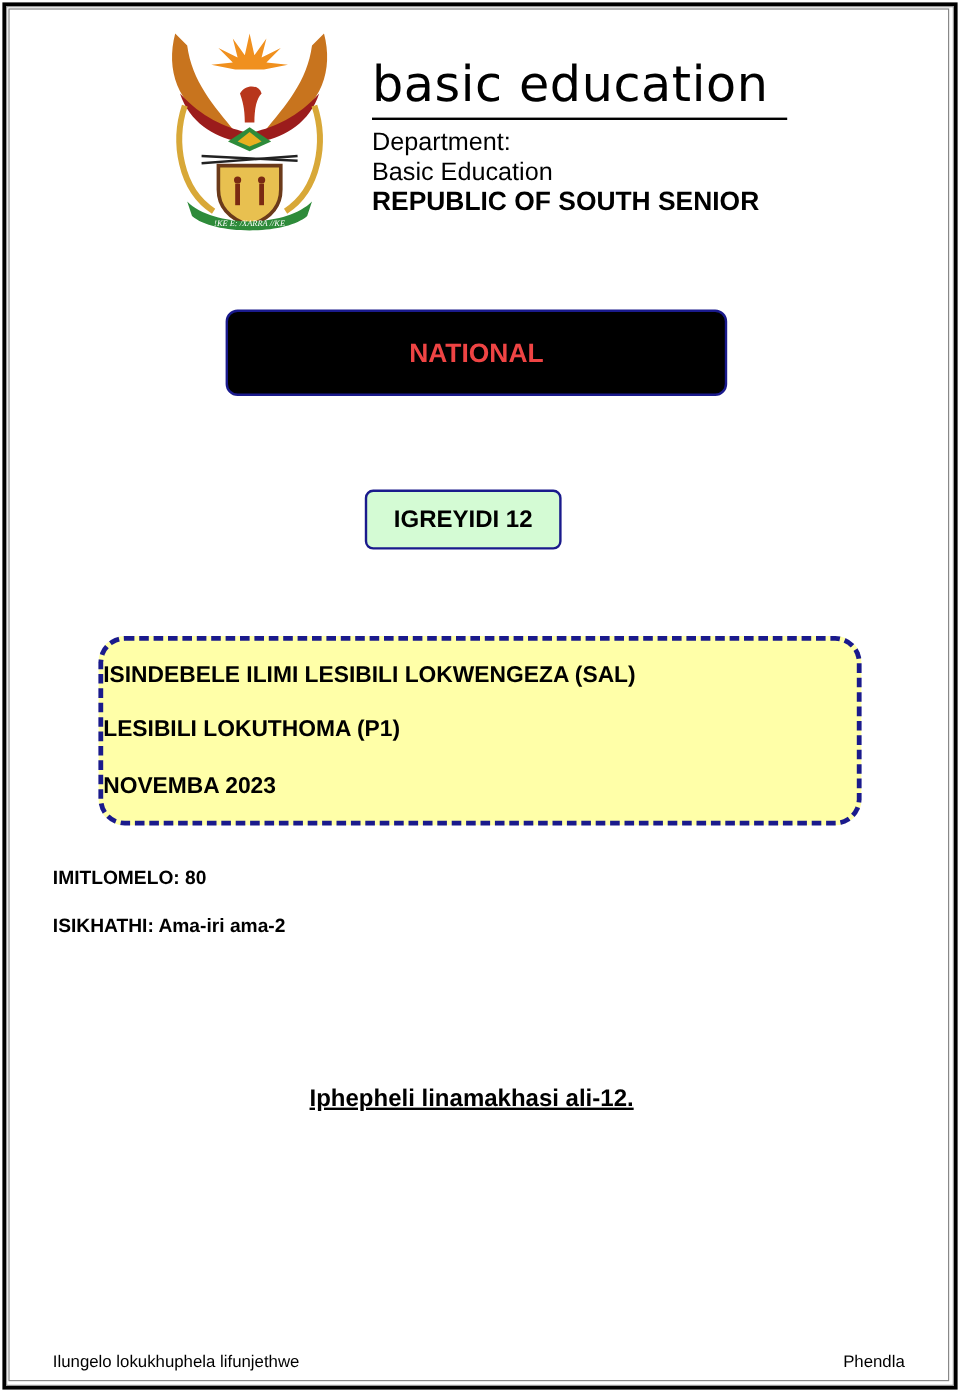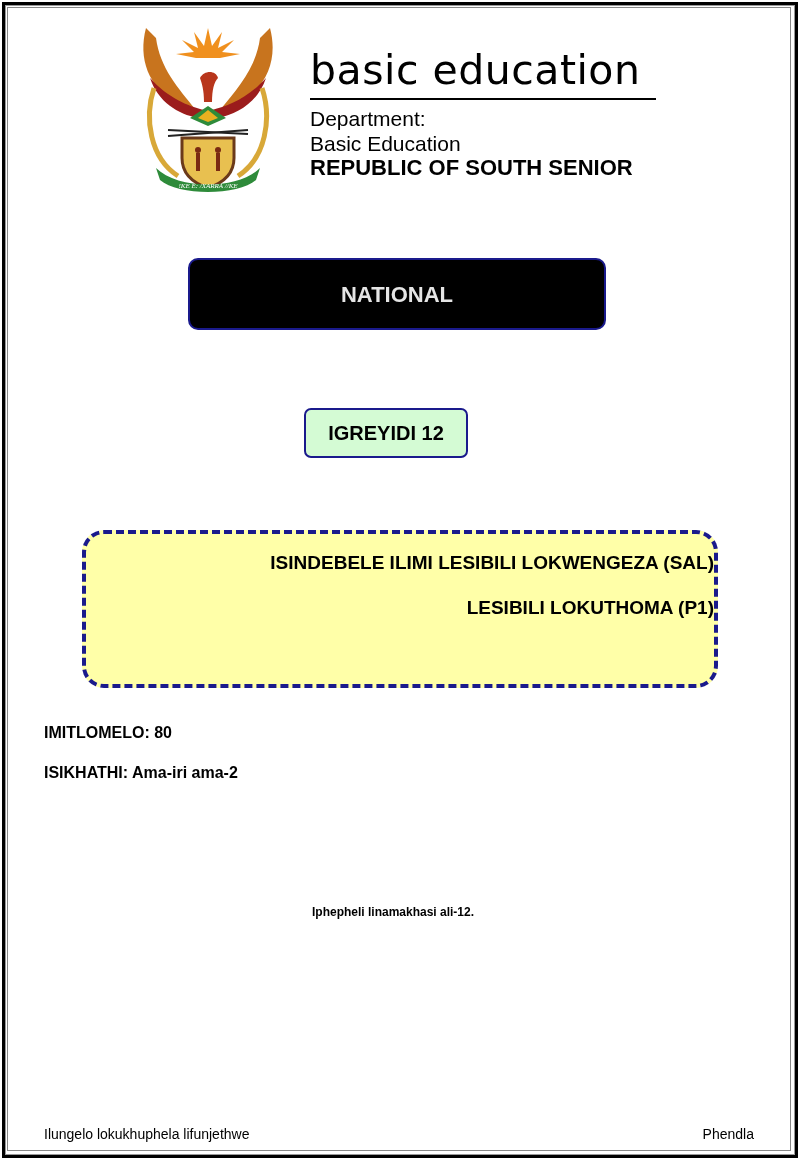--- a/index.html
+++ b/index.html
@@ -8,35 +8,35 @@
   .page-border-inner { position:absolute; left:7px; top:7px; width:784px; height:1144px; border:1px solid #888; box-sizing:border-box; }
 
   .crest { position:absolute; left:138px; top:18px; width:140px; height:175px; }
   .brand-title { position:absolute; left:310px; top:50px; font-family:"DejaVu Sans", sans-serif; font-size:41px; letter-spacing:0.5px; line-height:1; }
   .brand-rule { position:absolute; left:310px; top:98px; width:346px; height:2px; background:#000; }
   .brand-line { position:absolute; left:310px; font-size:21px; line-height:1; }
   .brand-line.l1 { top:108px; }
   .brand-line.l2 { top:133px; }
   .brand-line.l3 { top:157px; font-weight:bold; font-size:22px; }
 
-  .nsc-box { position:absolute; left:188px; top:258px; width:418px; height:72px; background:#000; border:2px solid #1a1a8c; border-radius:10px; box-sizing:border-box; color:#e5e5e5; font-weight:bold; font-size:22px; text-align:center; display:flex; flex-direction:column; justify-content:center; line-height:27px; }
+  .nsc-box { position:absolute; left:188px; top:258px; width:418px; height:72px; background:#000; border:2px solid #1a1a8c; border-radius:10px; box-sizing:border-box; color:#ef4444; font-weight:bold; font-size:22px; text-align:center; display:flex; flex-direction:column; justify-content:center; line-height:27px; }
 
   .grade-box { position:absolute; left:304px; top:408px; width:164px; height:50px; background:#d4fbd4; border:2px solid #1a1a8c; border-radius:7px; box-sizing:border-box; font-weight:bold; font-size:20px; display:flex; align-items:center; justify-content:center; }
 
-  .subject-box { position:absolute; left:82px; top:530px; width:636px; height:158px; background:#ffffa8; border:4px dashed #1a1a8c; border-radius:22px; box-sizing:border-box; text-align:right; font-weight:bold; font-size:19px; }
+  .subject-box { position:absolute; left:82px; top:530px; width:636px; height:158px; background:#ffffa8; border:4px dashed #1a1a8c; border-radius:22px; box-sizing:border-box; text-align:left; font-weight:bold; font-size:19px; }
   .subject-box .sl { position:absolute; left:0; right:0; }
   .subject-box .s1 { top:18px; }
   .subject-box .s2 { top:63px; }
   .subject-box .s3 { top:111px; }
 
   .meta { position:absolute; left:44px; font-weight:bold; font-size:16px; }
   .meta.m1 { top:724px; }
   .meta.m2 { top:764px; }
 
-  .pages-note { position:absolute; left:0; width:786px; top:905px; text-align:center; font-weight:bold; font-size:12px; }
+  .pages-note { position:absolute; left:0; width:786px; top:905px; text-align:center; font-weight:bold; font-size:20px;text-decoration:underline; }
 
   .footer-left { position:absolute; left:44px; top:1126px; font-size:14px; }
   .footer-right { position:absolute; right:46px; top:1126px; font-size:14px; }
 </style>
 </head>
 <body>
 
 <div class="page-border"></div>
 <div class="page-border-inner"></div>
 
@@ -80,20 +80,21 @@
 
 <div class="nsc-box">
   <div>NATIONAL</div>
 </div>
 
 <div class="grade-box">IGREYIDI 12</div>
 
 <div class="subject-box">
   <div class="sl s1">ISINDEBELE ILIMI LESIBILI LOKWENGEZA (SAL)</div>
   <div class="sl s2">LESIBILI LOKUTHOMA (P1)</div>
+  <div class="sl s3">NOVEMBA 2023</div>
 </div>
 
 <div class="meta m1">IMITLOMELO: 80</div>
 <div class="meta m2">
   <span>ISIKHATHI:</span>
   <span>Ama-iri ama-2</span>
 </div>
 
 <div class="pages-note">Iphepheli linamakhasi ali-12.</div>
 

